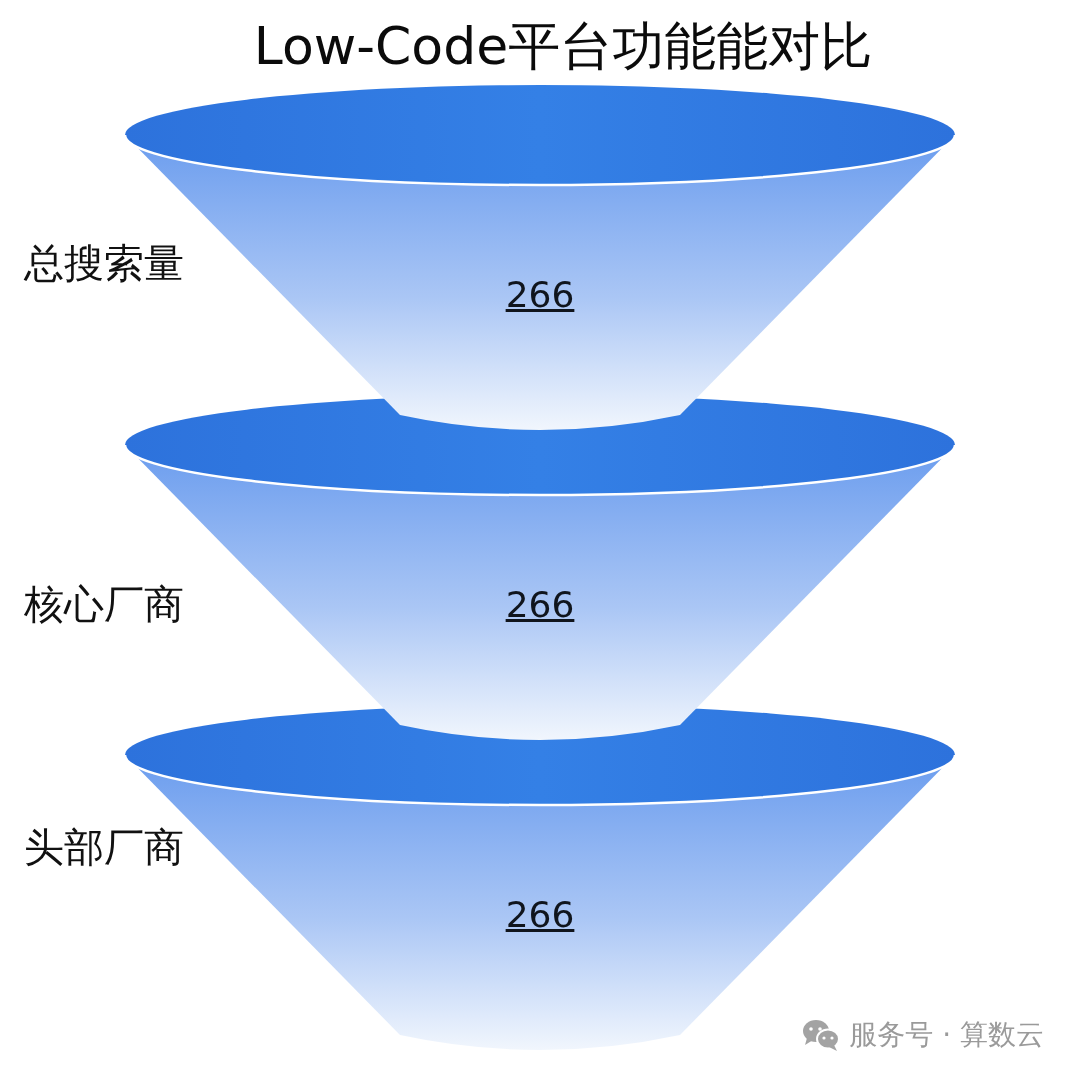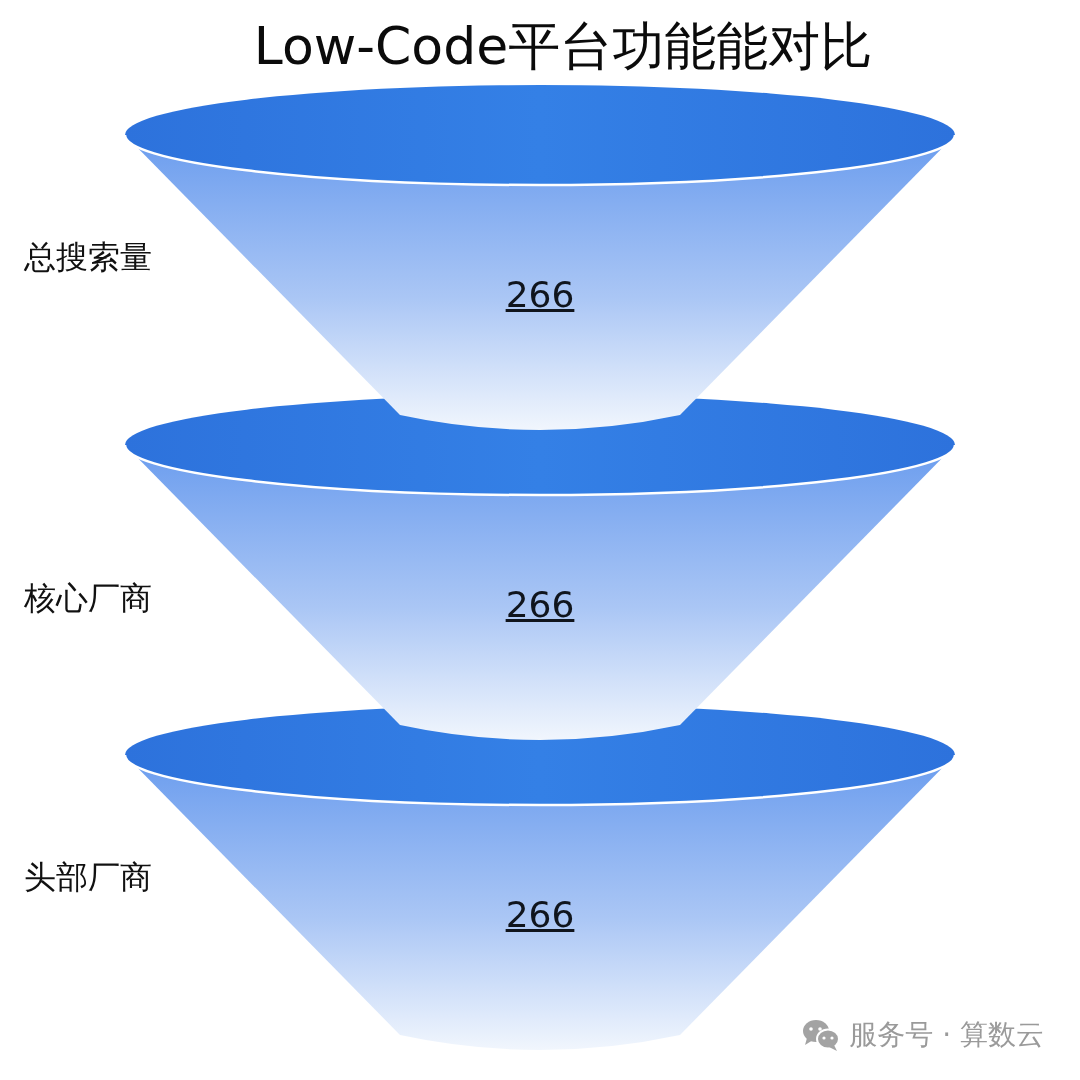--- a/index.html
+++ b/index.html
@@ -1,21 +1,21 @@
 <!DOCTYPE html>
 <html><head>
   <meta charset="utf-8">
   <style>
     html, body { margin: 0; padding: 0; background: #ffffff; }
     body { width: 1080px; height: 1080px; position: relative; overflow: hidden;
            font-family: "DejaVu Sans", "Liberation Sans", sans-serif; }
     .title { position: absolute; left: 0; right: 0; top: 12px; text-align: center;
              font-size: 52px; color: #0b0b0b; letter-spacing: 0px; margin-left: 46px; }
     svg.chart { position: absolute; left: 0; top: 0; }
-    .label { position: absolute; left: 24px; font-size: 32px; color: #111; }
+    .label { position: absolute; left: 24px; font-size: 40px; color: #111; }
     .value { position: absolute; width: 200px; left: 440px; text-align: center;
              font-size: 36px; color: #10151d; text-decoration: underline; }
     .watermark { position: absolute; right: 36px; top: 1016px; display: flex; align-items: center;
                  color: #9a9a9a; font-size: 28px; gap: 8px; }
     .wm-icon { width: 40px; height: 34px; }
   </style>
 </head>
 <body>
 
 <div class="title">Low-Code平台功能能对比</div>
@@ -48,21 +48,21 @@
 
   <g>
     <path d="M125,135 L400,415 Q540,445 680,415 L955,135 Z" fill="url(#bodyGrad)"></path>
     <ellipse cx="540" cy="135" rx="415" ry="50" fill="url(#rimGrad)"></ellipse>
     <path d="M125,135 A415,50 0 0 0 955,135" fill="none" stroke="#ffffff" stroke-width="2.5"></path>
   </g>
 </svg>
 
 <div class="label" style="top:236px;">总搜索量</div>
 <div class="label" style="top:577px;">核心厂商</div>
-<div class="label" style="top:856px;">头部厂商</div>
+<div class="label" style="top:820px;">头部厂商</div>
 
 <div class="value" style="top:274px;">266</div>
 <div class="value" style="top:584px;">266</div>
 <div class="value" style="top:894px;">266</div>
 
 <div class="watermark">
   <svg class="wm-icon" viewBox="0 0 40 34">
     <ellipse cx="15" cy="13" rx="13" ry="11" fill="#a3a3a3"></ellipse>
     <path d="M6,20 L4,27 L12,22 Z" fill="#a3a3a3"></path>
     <ellipse cx="27" cy="21" rx="11" ry="9.5" fill="#a3a3a3" stroke="#ffffff" stroke-width="2"></ellipse>

